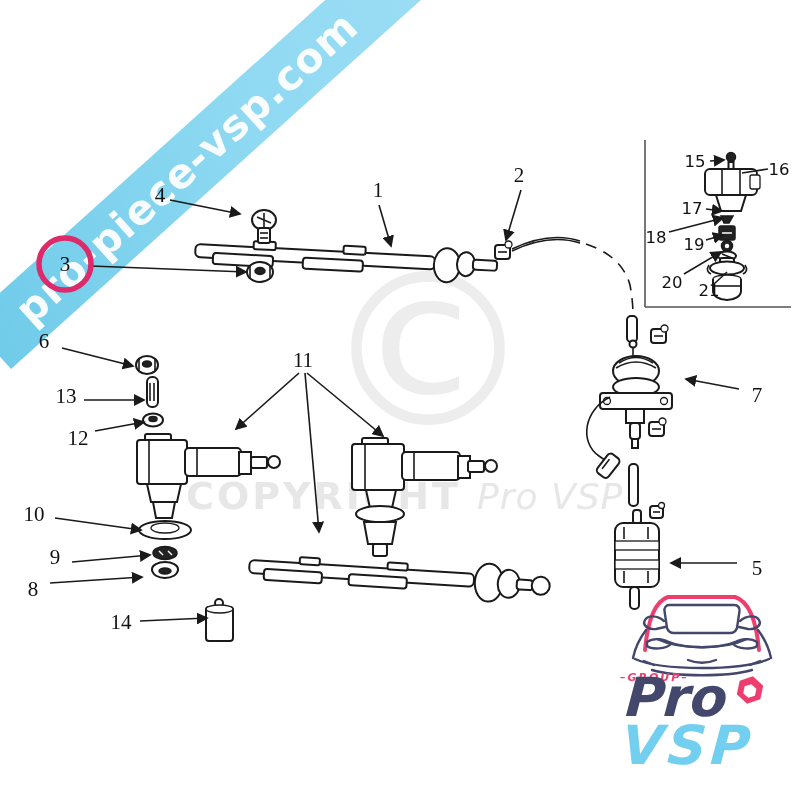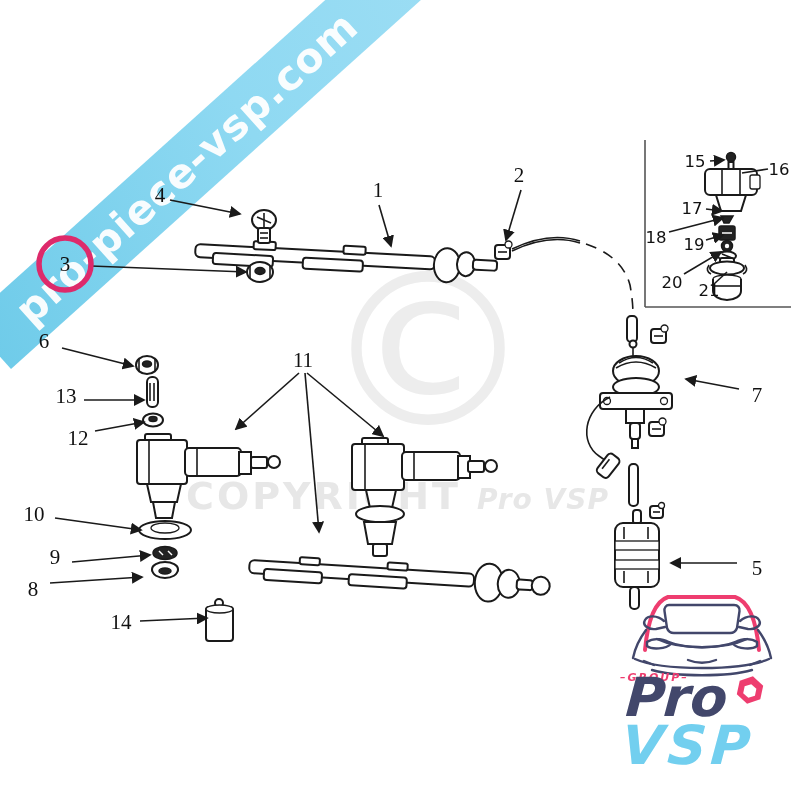--- a/index.html
+++ b/index.html
@@ -6,22 +6,22 @@
   body{width:800px;height:800px;position:relative;background:#ffffff;overflow:hidden;
        font-family:"Liberation Sans",sans-serif;}
   
   #copyright-symbol{position:absolute;left:322px;top:252px;width:175px;height:200px;
     z-index:0;font-size:212px;line-height:200px;text-align:center;color:#ededed;
     font-family:"DejaVu Sans",sans-serif;}
   #copyright-line{position:absolute;left:186px;top:474px;z-index:0;white-space:nowrap;
     color:#e7e7e7;}
   #copyright-line .cw-sans{font-family:"DejaVu Sans",sans-serif;font-weight:bold;
     font-size:38px;letter-spacing:3px;}
-  #copyright-line .cw-logo{font-family:"DejaVu Sans",sans-serif;font-weight:bold;
-    font-style:italic;font-size:28px;letter-spacing:1px;}
+  #copyright-line .cw-logo{font-family:"DejaVu Sans",sans-serif;font-weight:normal;
+    font-style:italic;font-size:36px;letter-spacing:1px;}
   
   #banner{position:absolute;left:-108px;top:59px;width:760px;height:64px;z-index:1;
     background:linear-gradient(105deg,#6ecbe9 0%,#8fd9f2 45%,#a5e0f5 100%);
     transform:rotate(-42deg);display:flex;align-items:center;justify-content:center;
     padding-right:230px;box-sizing:border-box;}
   #banner .banner-text{color:#ffffff;opacity:.95;font-family:"DejaVu Sans",sans-serif;
     font-weight:bold;font-size:41px;letter-spacing:1px;white-space:nowrap;}
   
   #diagram{position:absolute;left:0;top:0;z-index:2;}
   .ln{stroke:#1a1a1a;stroke-width:1.6;fill:none;}

